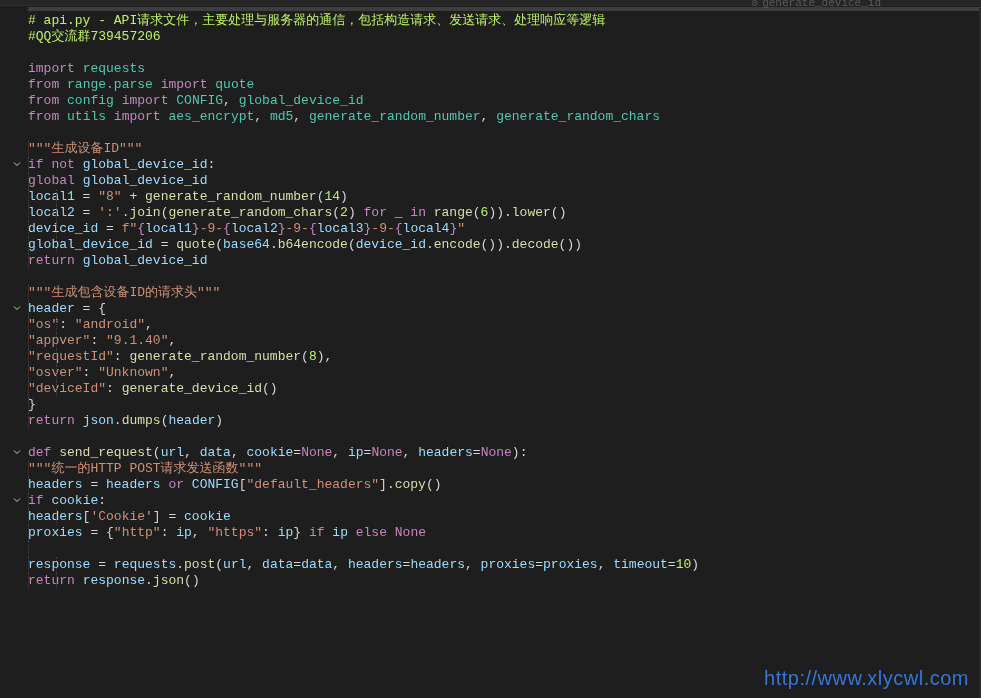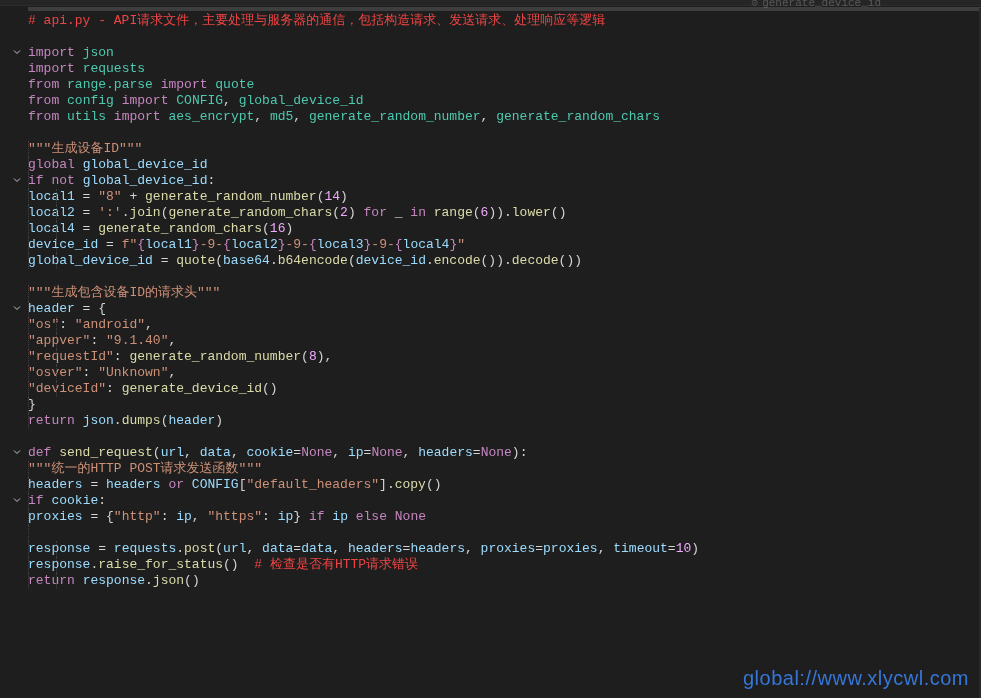--- a/index.html
+++ b/index.html
@@ -72,27 +72,27 @@
 .guide {
   position: absolute;
   top: 0;
   height: 16px;
   border-left: 1px dotted #404040;
 }
 .code {
   flex: 1;
   white-space: pre;
 }
-.c-comment { color: #ef4444; }
+.c-comment { color: #bef264; }
 .c-keyword { color: #c586c0; }
 .c-module  { color: #4ec9b0; }
 .c-func    { color: #dcdcaa; }
 .c-var     { color: #9cdcfe; }
 .c-string  { color: #ce9178; }
-.c-number  { color: #f0abfc; }
+.c-number  { color: #bef264; }
 .c-default { color: #d4d4d4; }
 .c-param   { color: #9cdcfe; }
 .watermark {
   position: absolute;
   bottom: 8px;
   right: 12px;
   font-size: 20px;
   color: #3576d8;
   font-family: Arial, sans-serif;
   letter-spacing: 0.5px;
@@ -117,29 +117,27 @@
 </div>
 <div class="scrollbar-top"></div>
 
 <div class="editor">
 
 <div class="line">
   <div class="gutter"></div>
   <div class="code"><span class="c-comment"># api.py - API请求文件，主要处理与服务器的通信，包括构造请求、发送请求、处理响应等逻辑</span></div>
 </div>
 
+<div class="line">
+  <div class="gutter"></div>
+  <div class="code"><span class="c-comment">#QQ交流群739457206</span></div>
+</div>
 
 <div class="line"><div class="gutter"></div><div class="code"> </div></div>
 
-<div class="line">
-  <div class="gutter"><span class="fold"><svg viewBox="0 0 16 16">
-            <path d="M4 6l4 4 4-4" stroke="#c5c5c5" stroke-width="1.3" fill="none"></path>
-          </svg></span></div>
-  <div class="code"><span class="c-keyword">import</span><span class="c-default"> </span><span class="c-module">json</span></div>
-</div>
 
 <div class="line">
   <div class="gutter"></div>
   <div class="code"><span class="c-keyword">import</span><span class="c-default"> </span><span class="c-module">requests</span></div>
 </div>
 
 <div class="line">
   <div class="gutter"></div>
   <div class="code"><span class="c-keyword">from</span><span class="c-default"> </span><span class="c-module">range.parse</span><span class="c-default"> </span><span class="c-keyword">import</span><span class="c-default"> </span><span class="c-module">quote</span></div>
 </div>
@@ -153,60 +151,60 @@
   <div class="gutter"></div>
   <div class="code"><span class="c-keyword">from</span><span class="c-default"> </span><span class="c-module">utils</span><span class="c-default"> </span><span class="c-keyword">import</span><span class="c-default"> </span><span class="c-module">aes_encrypt</span><span class="c-default">, </span><span class="c-module">md5</span><span class="c-default">, </span><span class="c-module">generate_random_number</span><span class="c-default">, </span><span class="c-module">generate_random_chars</span></div>
 </div>
 
 <div class="line"><div class="gutter"></div><div class="code"> </div></div>
 
 
 <div class="line">
   <div class="gutter"></div>
   <div class="code"><span class="guide-area" style="width:28px;"><span class="guide" style="left:0px;"></span></span><span class="c-string">"""生成设备ID"""</span></div>
-</div>
-
-<div class="line">
-  <div class="gutter"></div>
-  <div class="code"><span class="guide-area" style="width:28px;"><span class="guide" style="left:0px;"></span></span><span class="c-keyword">global</span><span class="c-default"> </span><span class="c-var">global_device_id</span></div>
 </div>
 
 <div class="line">
   <div class="gutter"><span class="fold"><svg viewBox="0 0 16 16">
             <path d="M4 6l4 4 4-4" stroke="#c5c5c5" stroke-width="1.3" fill="none"></path>
           </svg></span></div>
   <div class="code"><span class="guide-area" style="width:28px;"><span class="guide" style="left:0px;"></span></span><span class="c-keyword">if</span><span class="c-default"> </span><span class="c-keyword">not</span><span class="c-default"> </span><span class="c-var">global_device_id</span><span class="c-default">:</span></div>
 </div>
 
 <div class="line">
   <div class="gutter"></div>
+  <div class="code"><span class="guide-area" style="width:28px;"><span class="guide" style="left:0px;"></span></span><span class="c-keyword">global</span><span class="c-default"> </span><span class="c-var">global_device_id</span></div>
+</div>
+
+<div class="line">
+  <div class="gutter"></div>
   <div class="code"><span class="guide-area" style="width:56px;"><span class="guide" style="left:0px;"></span><span class="guide" style="left:28px;"></span></span><span class="c-var">local1</span><span class="c-default"> = </span><span class="c-string">"8"</span><span class="c-default"> + </span><span class="c-func">generate_random_number</span><span class="c-default">(</span><span class="c-number">14</span><span class="c-default">)</span></div>
 </div>
 
 <div class="line">
   <div class="gutter"></div>
   <div class="code"><span class="guide-area" style="width:56px;"><span class="guide" style="left:0px;"></span><span class="guide" style="left:28px;"></span></span><span class="c-var">local2</span><span class="c-default"> = </span><span class="c-string">':'</span><span class="c-default">.</span><span class="c-func">join</span><span class="c-default">(</span><span class="c-func">generate_random_chars</span><span class="c-default">(</span><span class="c-number">2</span><span class="c-default">) </span><span class="c-keyword">for</span><span class="c-default"> _ </span><span class="c-keyword">in</span><span class="c-default"> </span><span class="c-func">range</span><span class="c-default">(</span><span class="c-number">6</span><span class="c-default">)).</span><span class="c-func">lower</span><span class="c-default">()</span></div>
 </div>
 
 
-<div class="line">
-  <div class="gutter"></div>
-  <div class="code"><span class="guide-area" style="width:56px;"><span class="guide" style="left:0px;"></span><span class="guide" style="left:28px;"></span></span><span class="c-var">local4</span><span class="c-default"> = </span><span class="c-func">generate_random_chars</span><span class="c-default">(</span><span class="c-number">16</span><span class="c-default">)</span></div>
-</div>
 
 <div class="line">
   <div class="gutter"></div>
   <div class="code"><span class="guide-area" style="width:56px;"><span class="guide" style="left:0px;"></span><span class="guide" style="left:28px;"></span></span><span class="c-var">device_id</span><span class="c-default"> = </span><span class="c-string">f"</span><span class="c-keyword">{</span><span class="c-var">local1</span><span class="c-keyword">}</span><span class="c-string">-9-</span><span class="c-keyword">{</span><span class="c-var">local2</span><span class="c-keyword">}</span><span class="c-string">-9-</span><span class="c-keyword">{</span><span class="c-var">local3</span><span class="c-keyword">}</span><span class="c-string">-9-</span><span class="c-keyword">{</span><span class="c-var">local4</span><span class="c-keyword">}</span><span class="c-string">"</span></div>
 </div>
 
 <div class="line">
   <div class="gutter"></div>
   <div class="code"><span class="guide-area" style="width:56px;"><span class="guide" style="left:0px;"></span><span class="guide" style="left:28px;"></span></span><span class="c-var">global_device_id</span><span class="c-default"> = </span><span class="c-func">quote</span><span class="c-default">(</span><span class="c-var">base64</span><span class="c-default">.</span><span class="c-func">b64encode</span><span class="c-default">(</span><span class="c-var">device_id</span><span class="c-default">.</span><span class="c-func">encode</span><span class="c-default">()).</span><span class="c-func">decode</span><span class="c-default">())</span></div>
 </div>
 
+<div class="line">
+  <div class="gutter"></div>
+  <div class="code"><span class="guide-area" style="width:28px;"><span class="guide" style="left:0px;"></span></span><span class="c-keyword">return</span><span class="c-default"> </span><span class="c-var">global_device_id</span></div>
+</div>
 
 <div class="line"><div class="gutter"></div><div class="code"> </div></div>
 
 
 <div class="line">
   <div class="gutter"></div>
   <div class="code"><span class="guide-area" style="width:28px;"><span class="guide" style="left:0px;"></span></span><span class="c-string">"""生成包含设备ID的请求头"""</span></div>
 </div>
 
 <div class="line">
@@ -270,43 +268,43 @@
   <div class="code"><span class="guide-area" style="width:28px;"><span class="guide" style="left:0px;"></span></span><span class="c-var">headers</span><span class="c-default"> = </span><span class="c-var">headers</span><span class="c-default"> </span><span class="c-keyword">or</span><span class="c-default"> </span><span class="c-var">CONFIG</span><span class="c-default">[</span><span class="c-string">"default_headers"</span><span class="c-default">].</span><span class="c-func">copy</span><span class="c-default">()</span></div>
 </div>
 
 <div class="line">
   <div class="gutter"><span class="fold"><svg viewBox="0 0 16 16">
             <path d="M4 6l4 4 4-4" stroke="#c5c5c5" stroke-width="1.3" fill="none"></path>
           </svg></span></div>
   <div class="code"><span class="guide-area" style="width:28px;"><span class="guide" style="left:0px;"></span></span><span class="c-keyword">if</span><span class="c-default"> </span><span class="c-var">cookie</span><span class="c-default">:</span></div>
 </div>
 
+<div class="line">
+  <div class="gutter"></div>
+  <div class="code"><span class="guide-area" style="width:56px;"><span class="guide" style="left:0px;"></span><span class="guide" style="left:28px;"></span></span><span class="c-var">headers</span><span class="c-default">[</span><span class="c-string">'Cookie'</span><span class="c-default">] = </span><span class="c-var">cookie</span></div>
+</div>
 
 <div class="line">
   <div class="gutter"></div>
   <div class="code"><span class="guide-area" style="width:28px;"><span class="guide" style="left:0px;"></span></span><span class="c-var">proxies</span><span class="c-default"> = {</span><span class="c-string">"http"</span><span class="c-default">: </span><span class="c-var">ip</span><span class="c-default">, </span><span class="c-string">"https"</span><span class="c-default">: </span><span class="c-var">ip</span><span class="c-default">} </span><span class="c-keyword">if</span><span class="c-default"> </span><span class="c-var">ip</span><span class="c-default"> </span><span class="c-keyword">else</span><span class="c-default"> </span><span class="c-keyword">None</span></div>
 </div>
 
 <div class="line">
   <div class="gutter"></div>
   <div class="code"><span class="guide-area" style="width:28px;"><span class="guide" style="left:0px;"></span></span></div>
 </div>
 
 
 <div class="line">
   <div class="gutter"></div>
   <div class="code"><span class="guide-area" style="width:56px;"><span class="guide" style="left:0px;"></span><span class="guide" style="left:28px;"></span></span><span class="c-var">response</span><span class="c-default"> = </span><span class="c-var">requests</span><span class="c-default">.</span><span class="c-func">post</span><span class="c-default">(</span><span class="c-var">url</span><span class="c-default">, </span><span class="c-param">data</span><span class="c-default">=</span><span class="c-var">data</span><span class="c-default">, </span><span class="c-param">headers</span><span class="c-default">=</span><span class="c-var">headers</span><span class="c-default">, </span><span class="c-param">proxies</span><span class="c-default">=</span><span class="c-var">proxies</span><span class="c-default">, </span><span class="c-param">timeout</span><span class="c-default">=</span><span class="c-number">10</span><span class="c-default">)</span></div>
 </div>
 
-<div class="line">
-  <div class="gutter"></div>
-  <div class="code"><span class="guide-area" style="width:56px;"><span class="guide" style="left:0px;"></span><span class="guide" style="left:28px;"></span></span><span class="c-var">response</span><span class="c-default">.</span><span class="c-func">raise_for_status</span><span class="c-default">()  </span><span class="c-comment"># 检查是否有HTTP请求错误</span></div>
-</div>
 
 <div class="line">
   <div class="gutter"></div>
   <div class="code"><span class="guide-area" style="width:56px;"><span class="guide" style="left:0px;"></span><span class="guide" style="left:28px;"></span></span><span class="c-keyword">return</span><span class="c-default"> </span><span class="c-var">response</span><span class="c-default">.</span><span class="c-func">json</span><span class="c-default">()</span></div>
 </div>
 
 </div>
 
 <div class="minimap"></div>
-<div class="watermark">global://www.xlycwl.com</div>
+<div class="watermark">http://www.xlycwl.com</div>
 
 </body></html>

